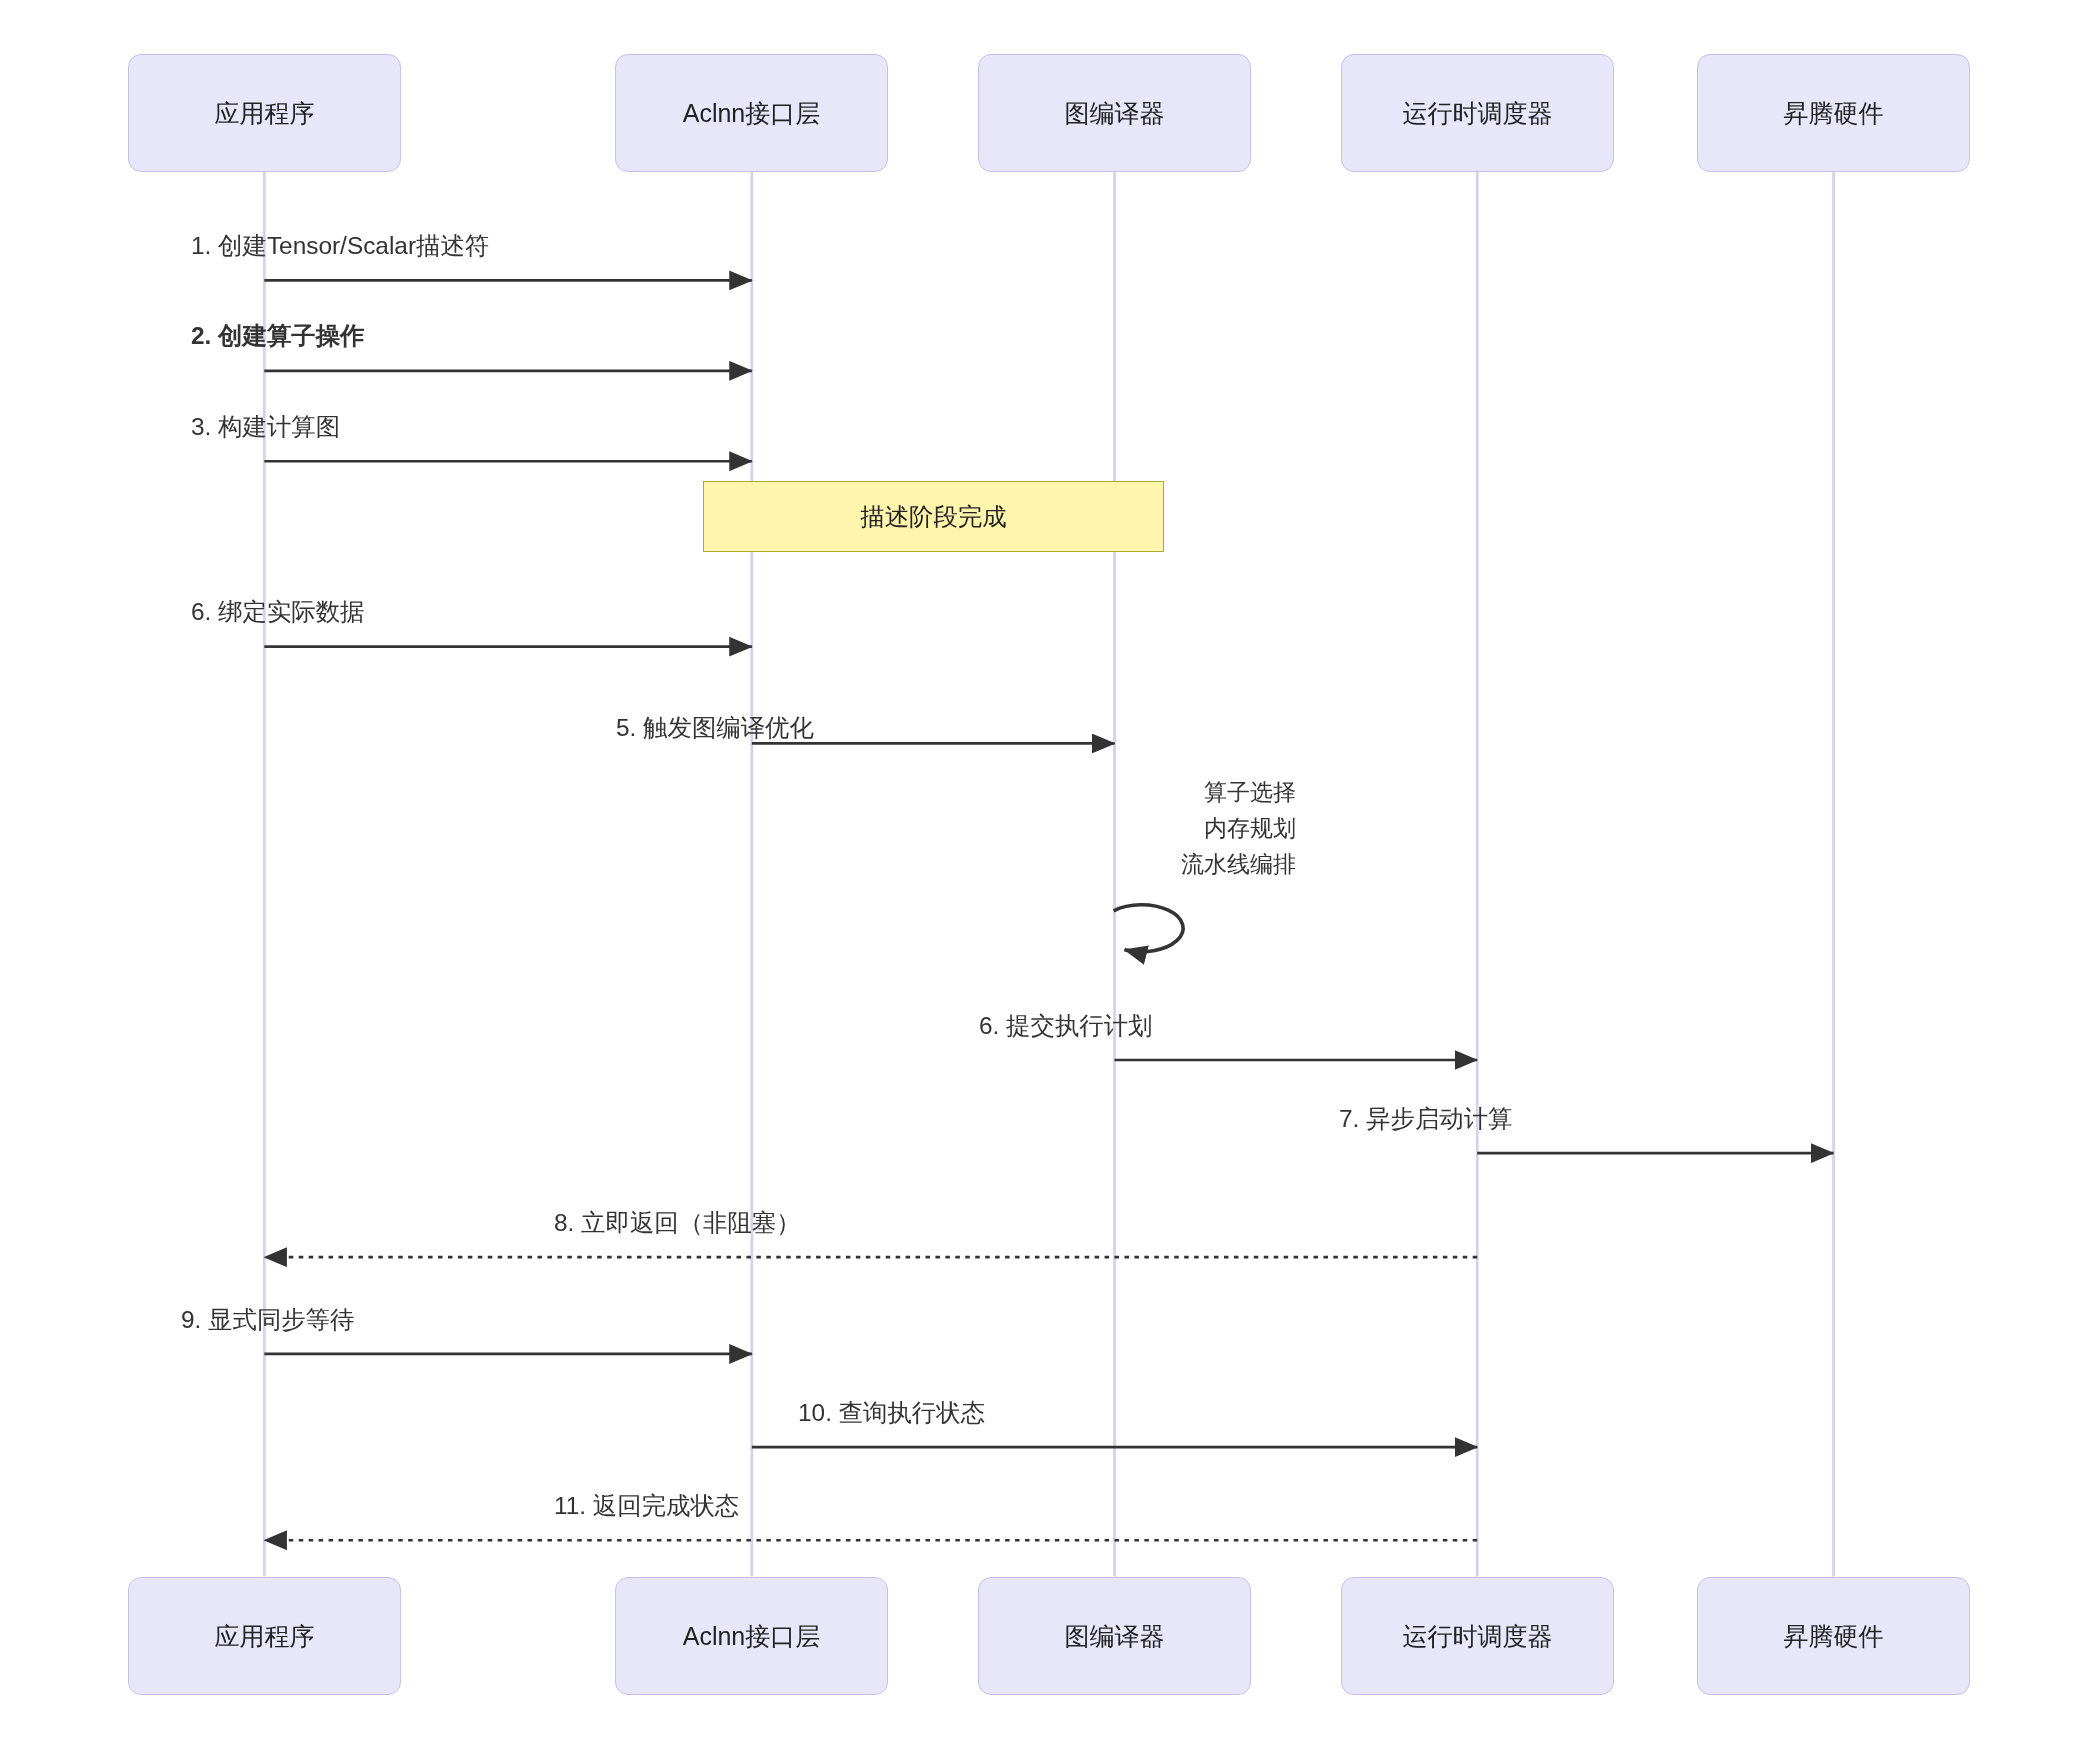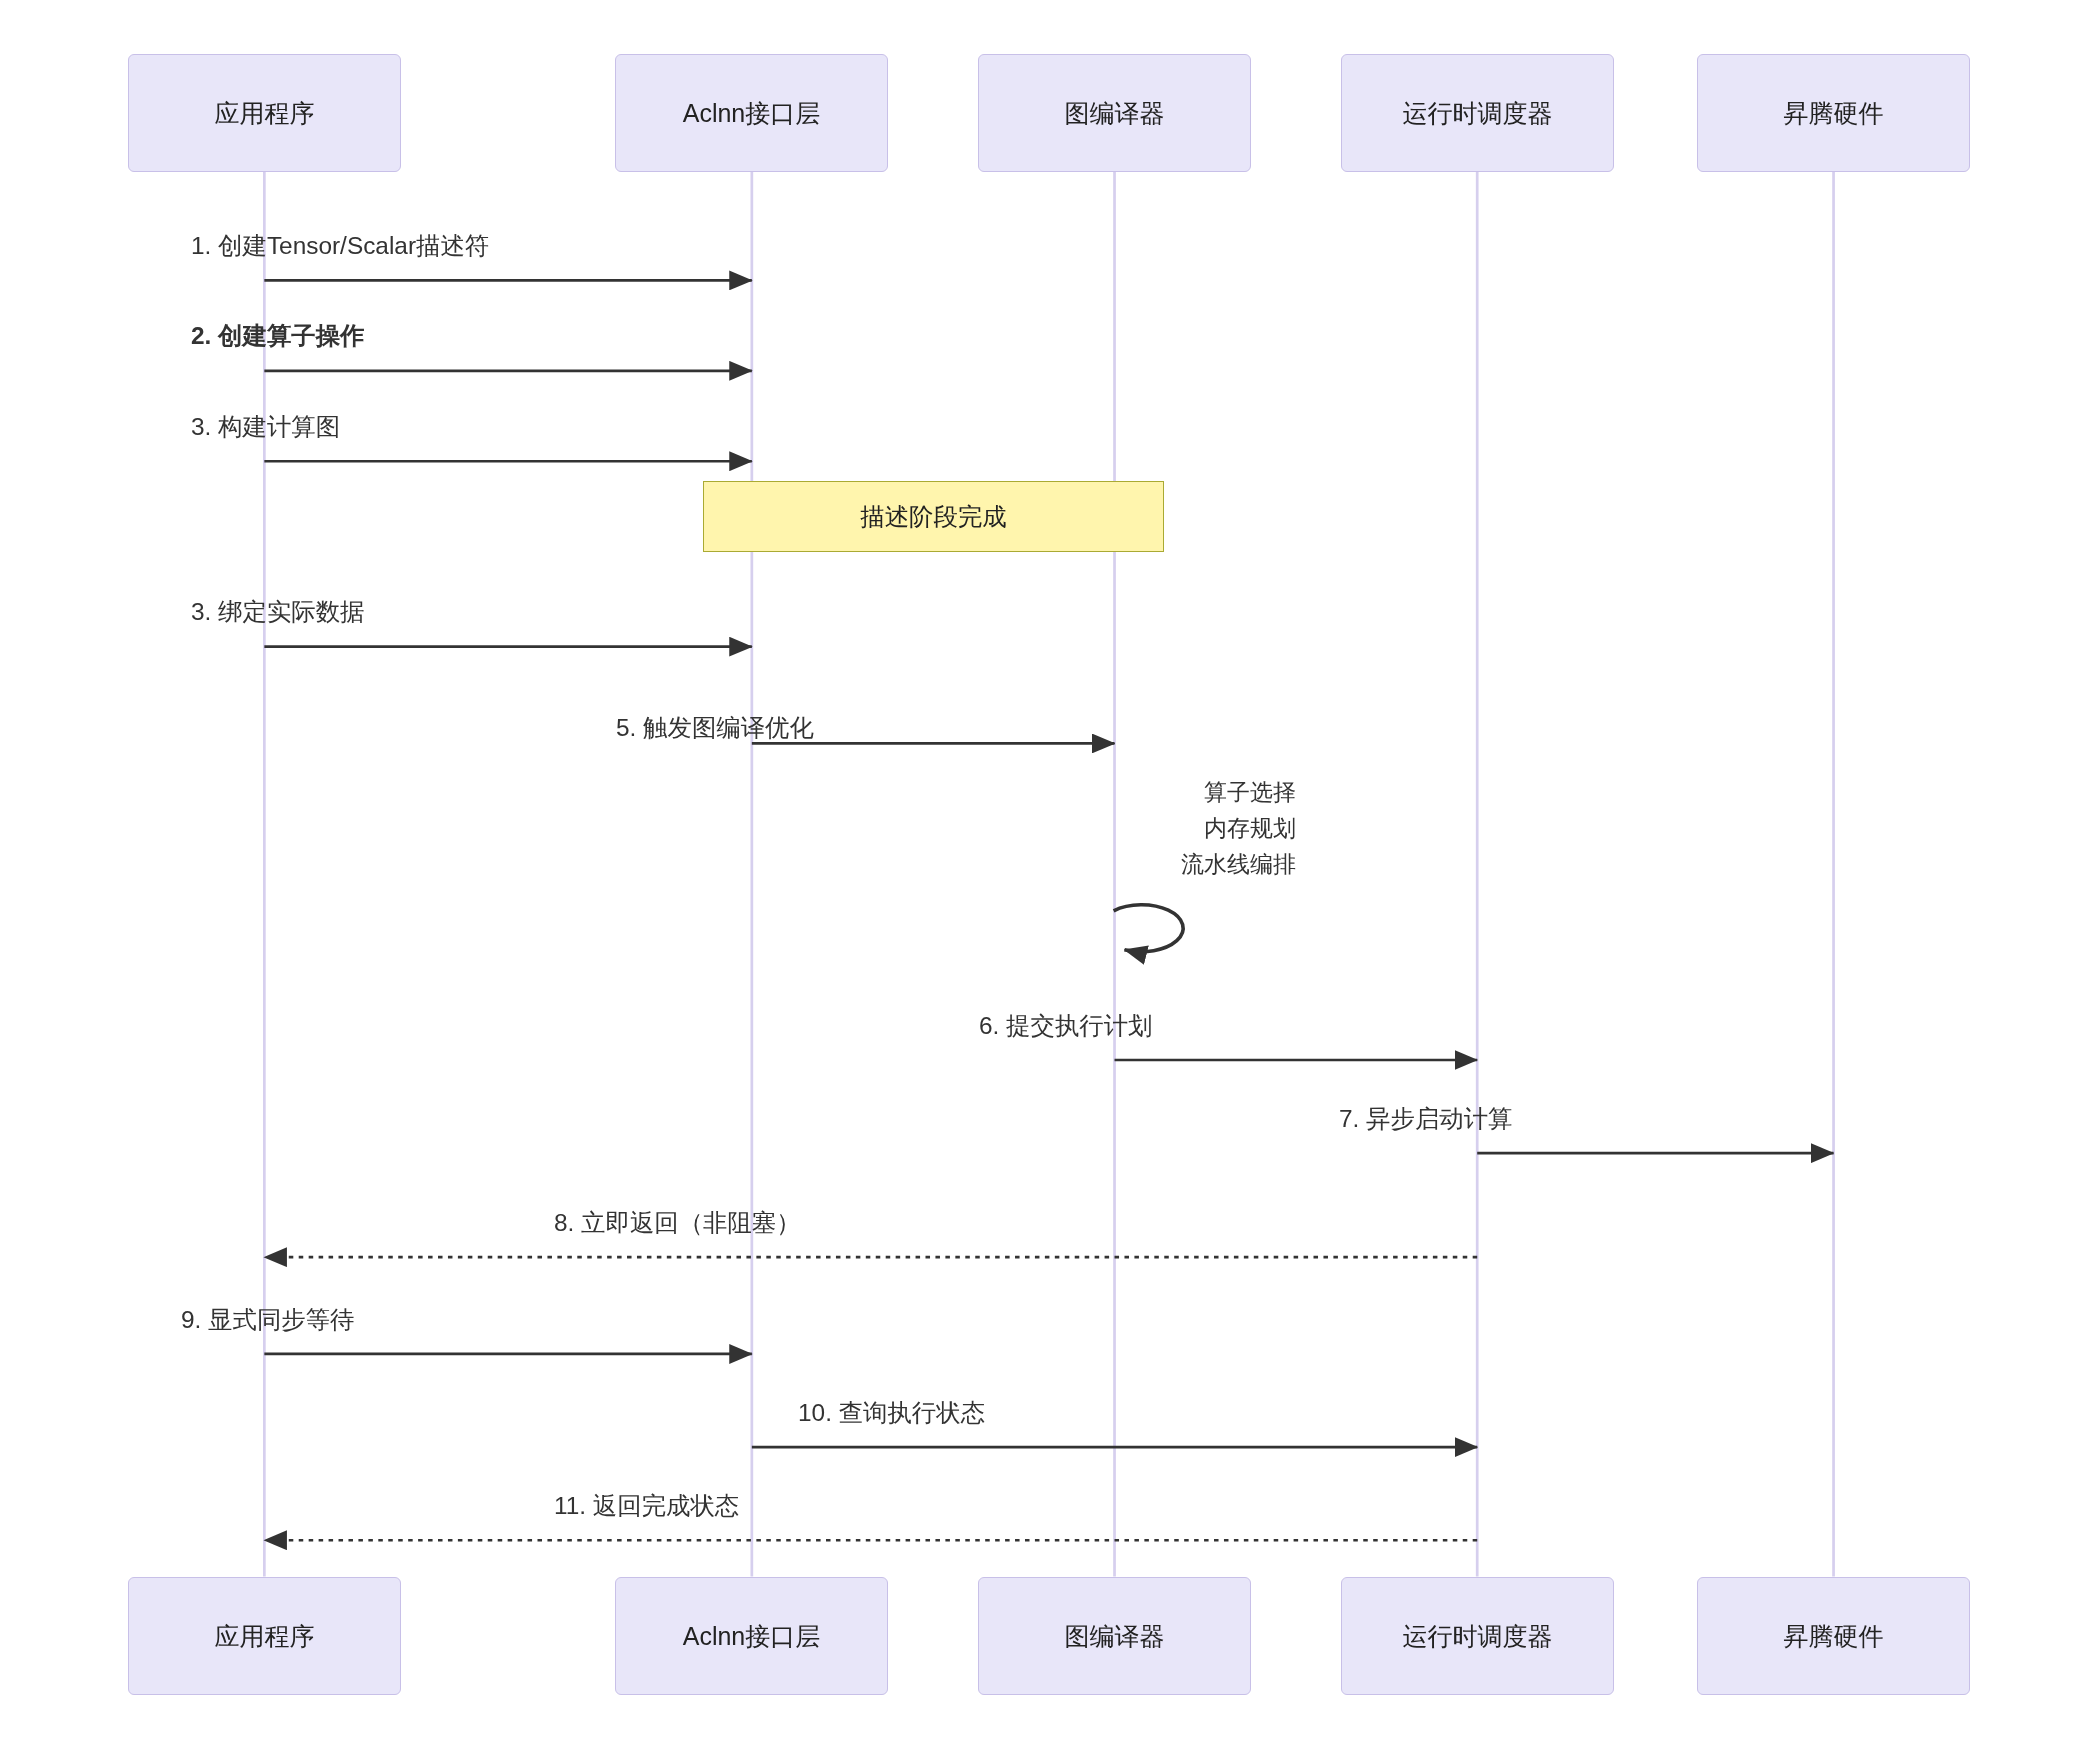--- a/index.html
+++ b/index.html
@@ -24,21 +24,21 @@
   #links line.msg{stroke:var(--arrow);stroke-width:3;}
   #links line.msg.dashed{stroke-dasharray:5 6;}
   #links #selfloop{stroke:var(--arrow);stroke-width:4;fill:none;}
   #links marker path{fill:var(--arrow);stroke:none;}
   .actor{
     position:absolute;
     width:273px;height:118px;
     box-sizing:border-box;
     background:var(--actor-fill);
     border:1.8px solid var(--actor-border);
-    border-radius:6px;
+    border-radius:13px;
     display:flex;align-items:center;justify-content:center;
     font-size:25px;color:var(--text);
   }
   .msg-label{
     position:absolute;
     width:633px;height:36px;line-height:36px;
     text-align:left;
     font-size:24.4px;color:var(--arrow);
     white-space:nowrap;
   }
@@ -100,21 +100,21 @@
       <div class="actor" style="left: 978px; top: 1577px;">图编译器</div>
       <div class="actor" style="left: 1341px; top: 54px;">运行时调度器</div>
       <div class="actor" style="left: 1341px; top: 1577px;">运行时调度器</div>
       <div class="actor" style="left: 1697px; top: 54px;">昇腾硬件</div>
       <div class="actor" style="left: 1697px; top: 1577px;">昇腾硬件</div>
     </div>
   <div id="labels">
       <div class="msg-label" style="left: 191px; top: 228px;">1. 创建Tensor/Scalar描述符</div>
       <div class="msg-label" style="left: 191px; top: 318px; font-weight: bold;">2. 创建算子操作</div>
       <div class="msg-label" style="left: 191px; top: 409px;">3. 构建计算图</div>
-      <div class="msg-label" style="left: 191px; top: 594px;">3. 绑定实际数据</div>
+      <div class="msg-label" style="left: 191px; top: 594px;">6. 绑定实际数据</div>
       <div class="msg-label" style="left: 616px; top: 691px; margin-top: 19px;">5. 触发图编译优化</div>
       <div class="msg-label" style="left: 979px; top: 1008px;">6. 提交执行计划</div>
       <div class="msg-label" style="left: 1339px; top: 1101px;">7. 异步启动计算</div>
       <div class="msg-label" style="left: 554px; top: 1205px;">8. 立即返回（非阻塞）</div>
       <div class="msg-label" style="left: 181px; top: 1302px;">9. 显式同步等待</div>
       <div class="msg-label" style="left: 798px; top: 1395px;">10. 查询执行状态</div>
       <div class="msg-label" style="left: 554px; top: 1488px;">11. 返回完成状态</div>
     </div>
 
   <div class="note" style="left:703px;top:481px;width:461px;height:71px;">描述阶段完成</div>

